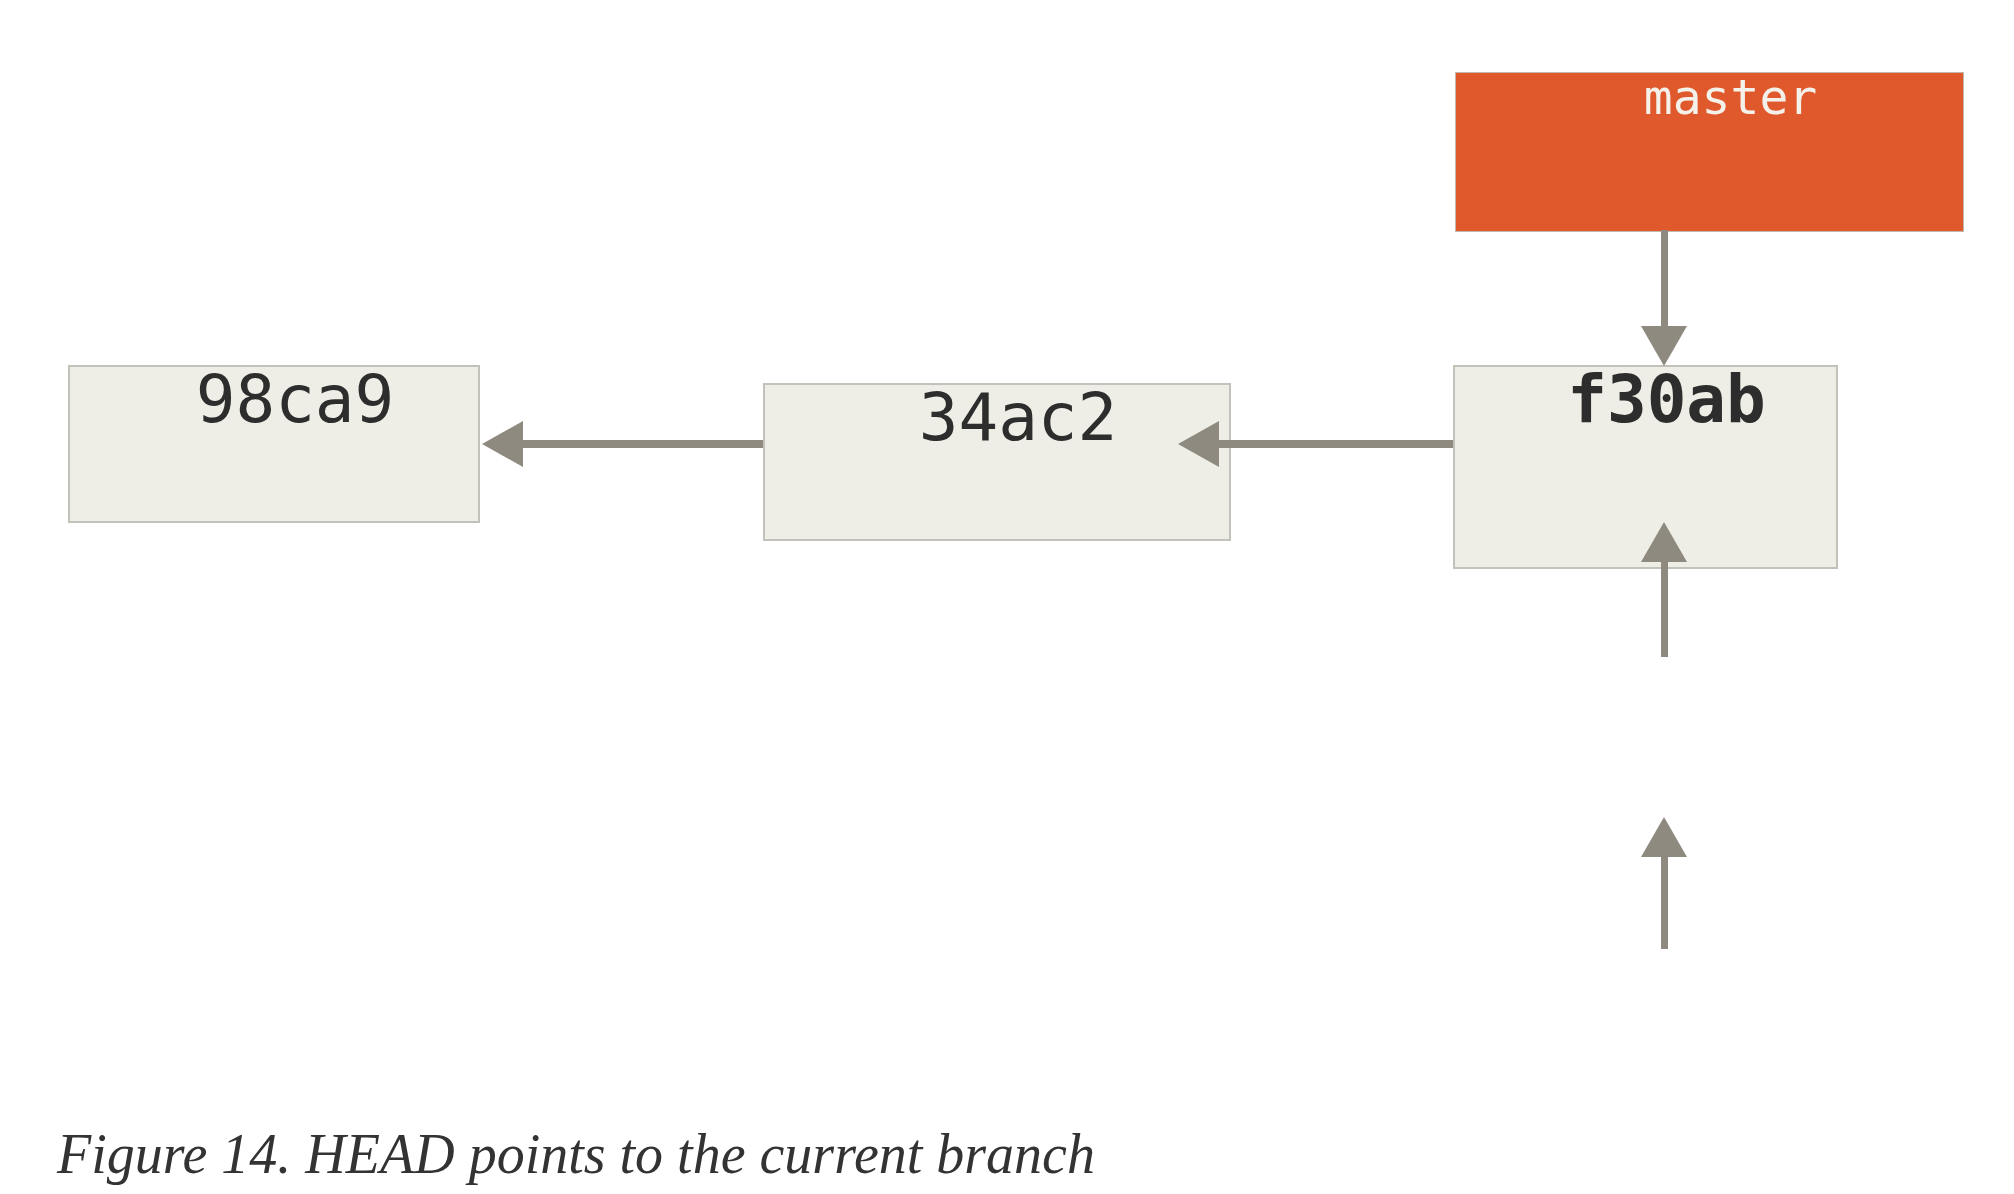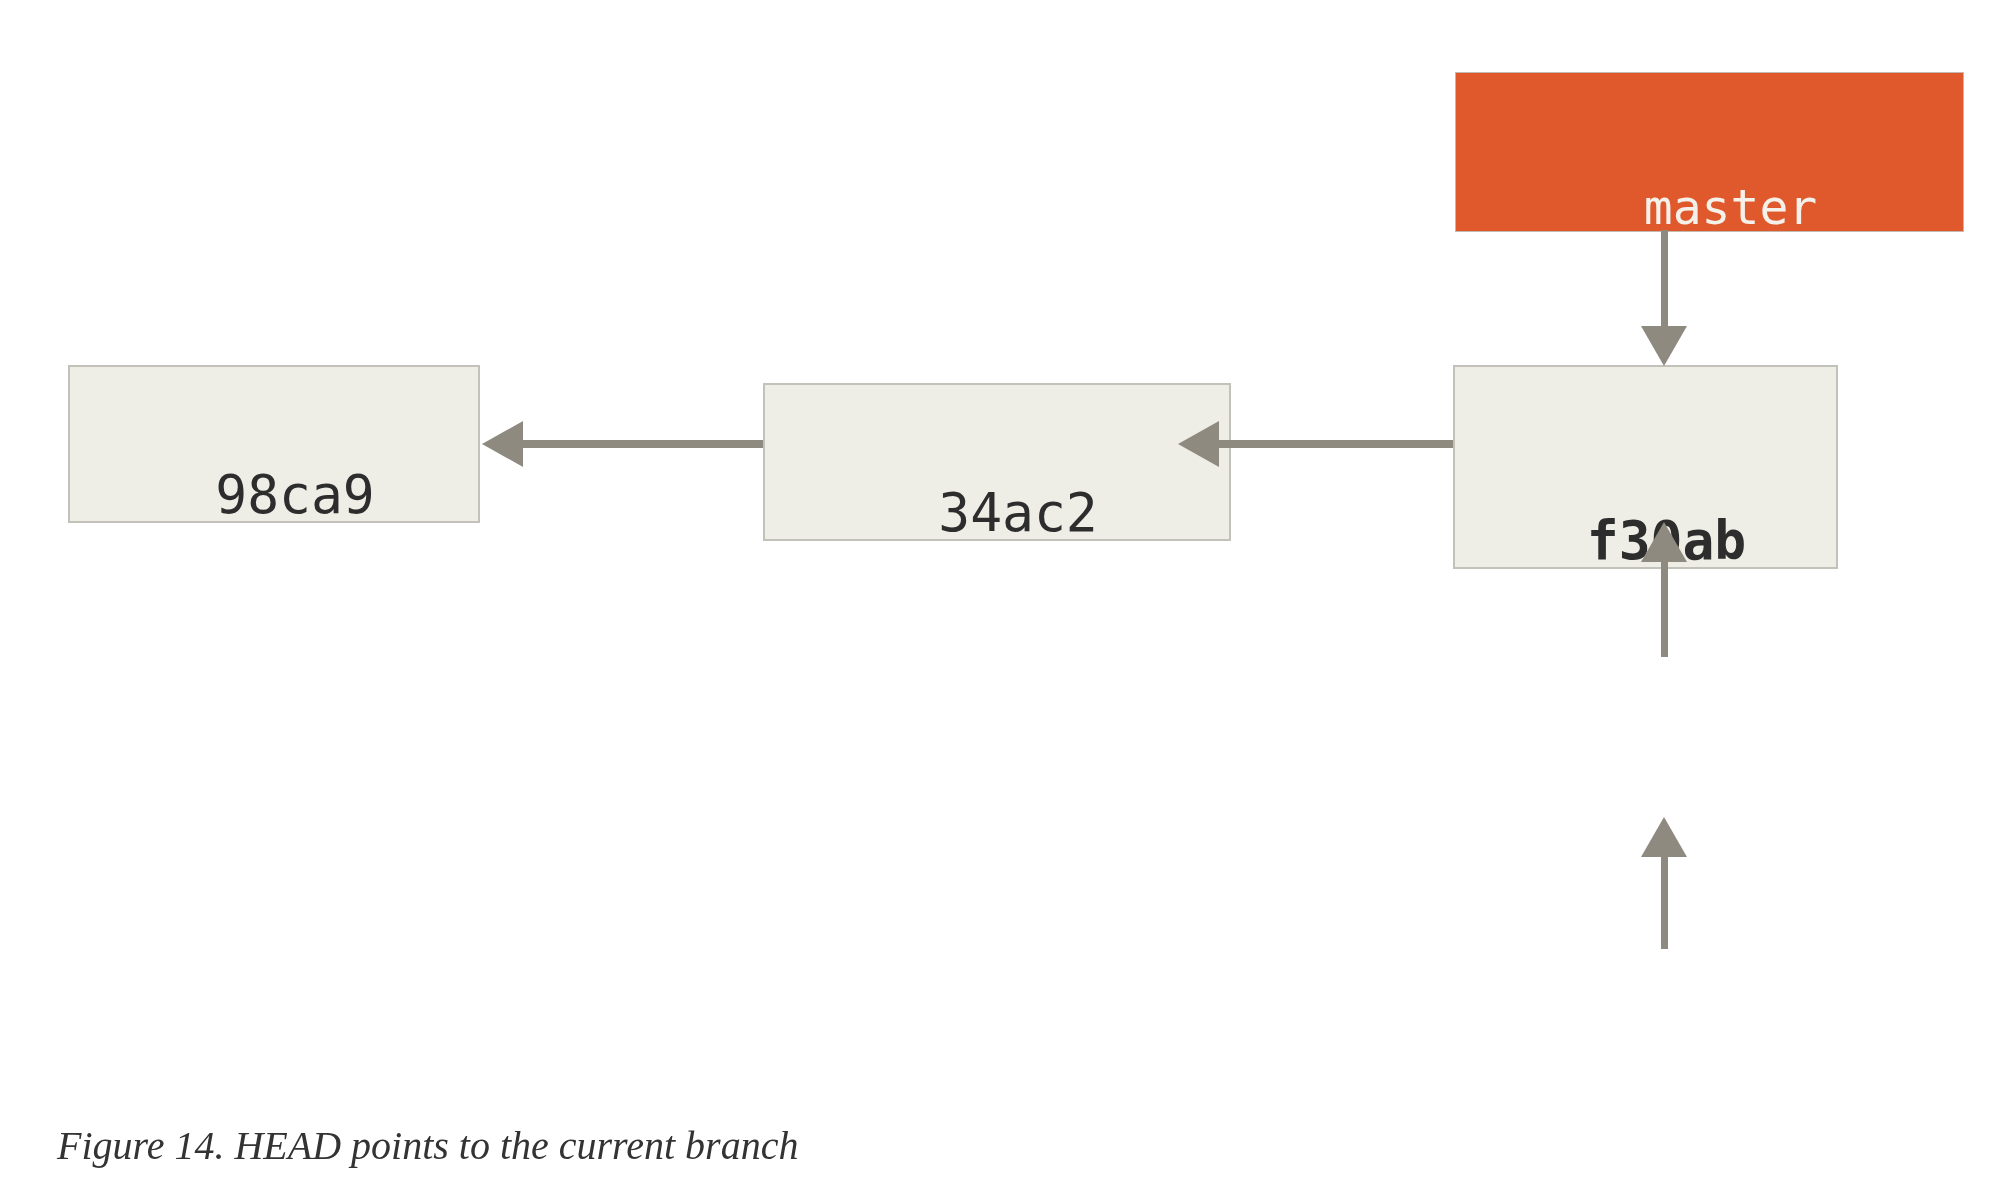--- a/index.html
+++ b/index.html
@@ -17,31 +17,31 @@
   html,body{margin:0;padding:0;background:var(--background);}
   .stage{
     position:relative;
     width:2014px;height:1194px;
     background:var(--background);
     overflow:hidden;
     font-family:"DejaVu Sans Mono", monospace;
   }
   .node{
     position:absolute;
-    display:flex;align-items:flex-end;justify-content:center;
+    display:flex;align-items:flex-start;justify-content:center;
     box-sizing:border-box;
     line-height:1;
     white-space:nowrap;
     padding-left:42px;
   }
   .commit{
     background:var(--commit-fill);
     border:2px solid var(--commit-border);
     color:var(--commit-text);
-    font-size:53px;
+    font-size:66px;
   }
   .pointer{
     border:1px solid var(--branch-border);
     color:var(--branch-text);
     font-size:48px;
   }
   .branch{ background:var(--branch-fill); }
   .headptr{ background:var(--head-fill); }
   .aline{ position:absolute; background:var(--arrow); }
   .tri{ position:absolute; width:0; height:0; }
@@ -58,21 +58,21 @@
   .tri-up{
     border-left:23px solid transparent;
     border-right:23px solid transparent;
     border-bottom:40px solid var(--arrow);
   }
   .caption{
     position:absolute;
     left:57px; top:1122px;
     font-family:"Liberation Serif", serif;
     font-style:italic;
-    font-size:40px;
+    font-size:56px;
     color:var(--caption-text);
     white-space:nowrap;
   }
 </style>
 </head>
 <body>
 
 <div class="stage">
 
   <div class="node commit" style="left:68px;  top:365px; width:412px; height:158px;">

